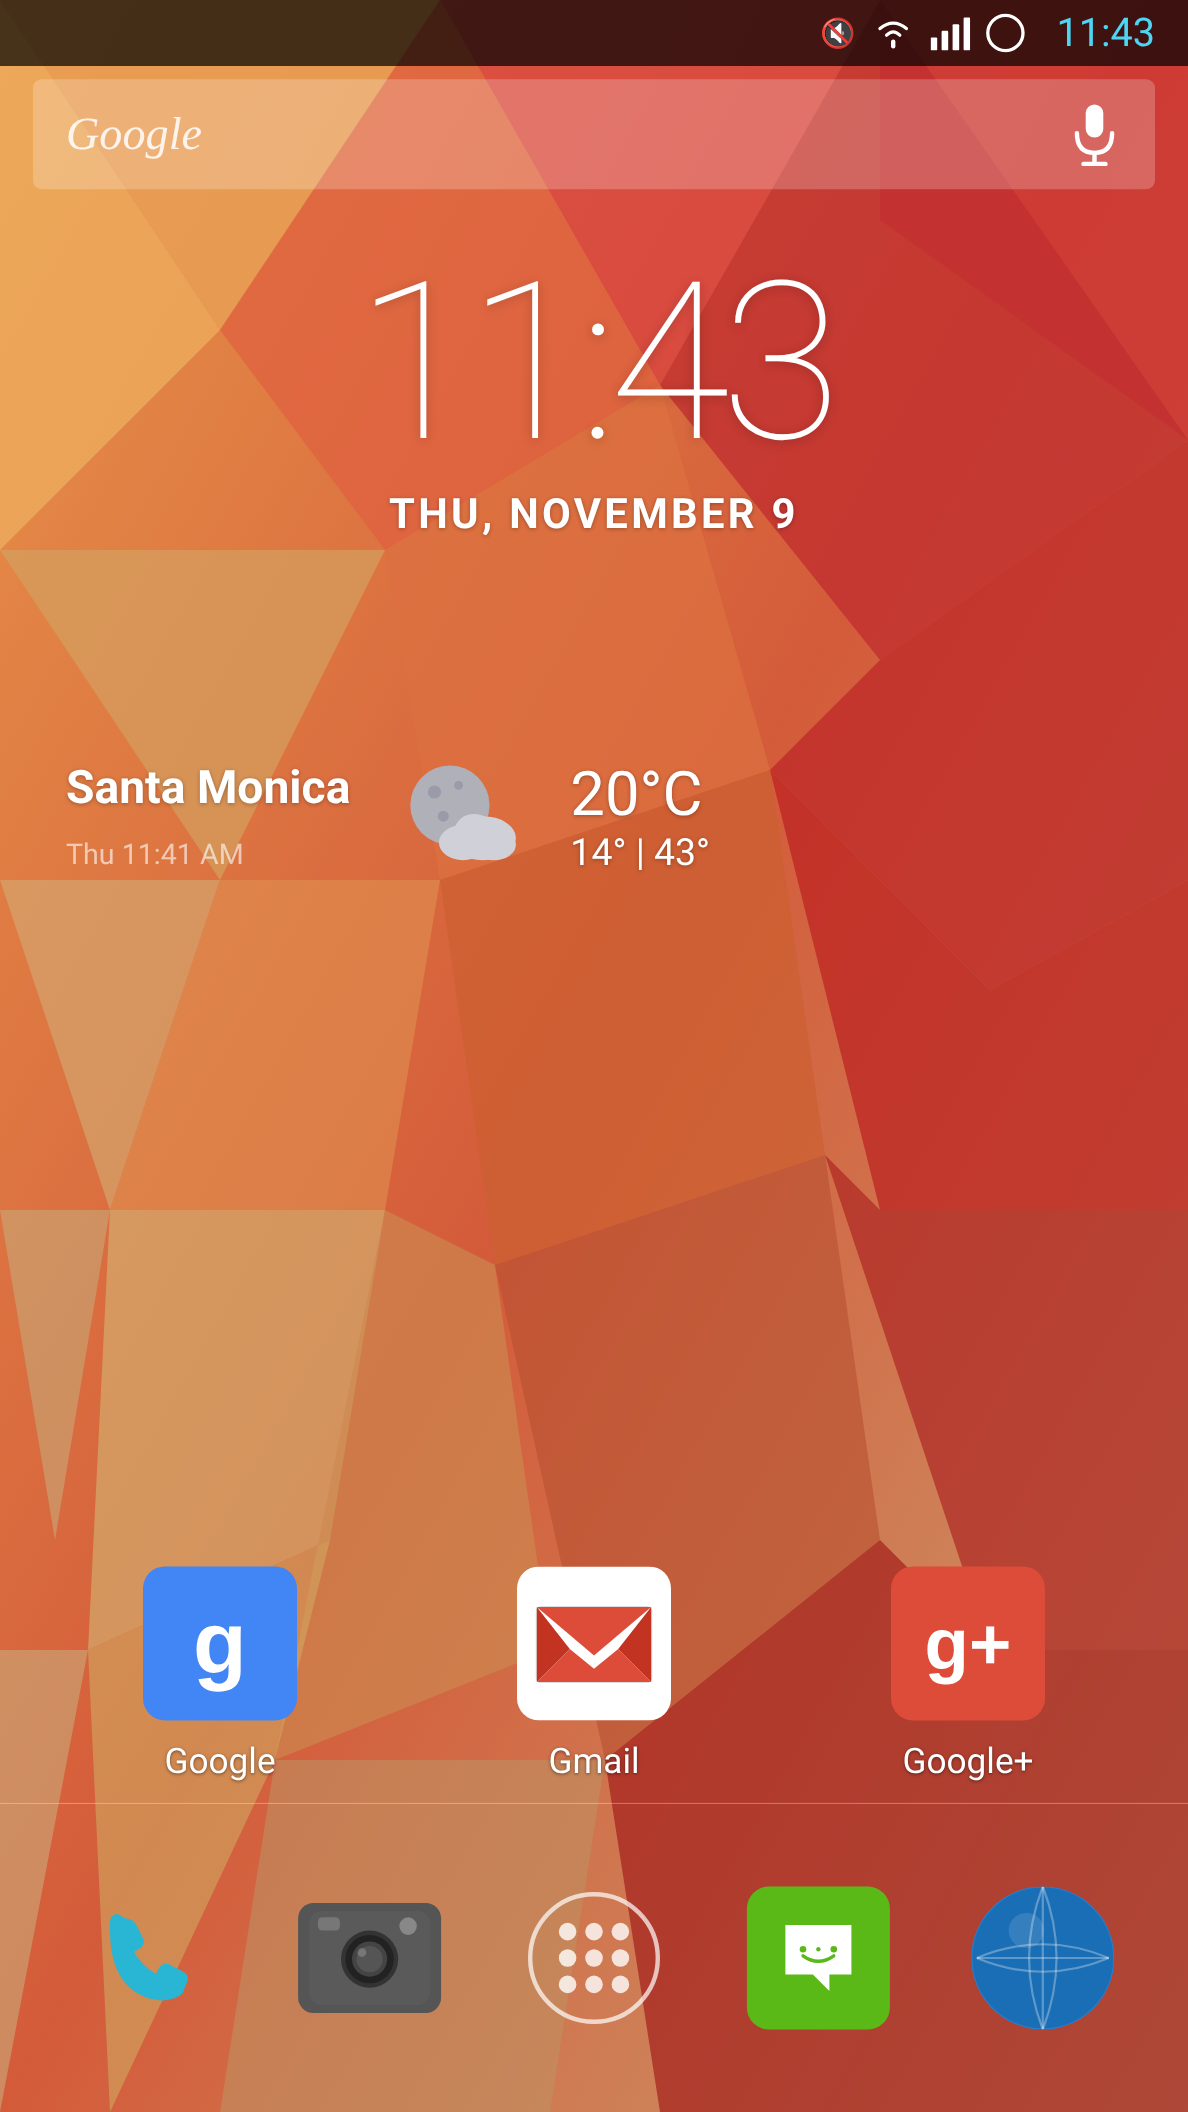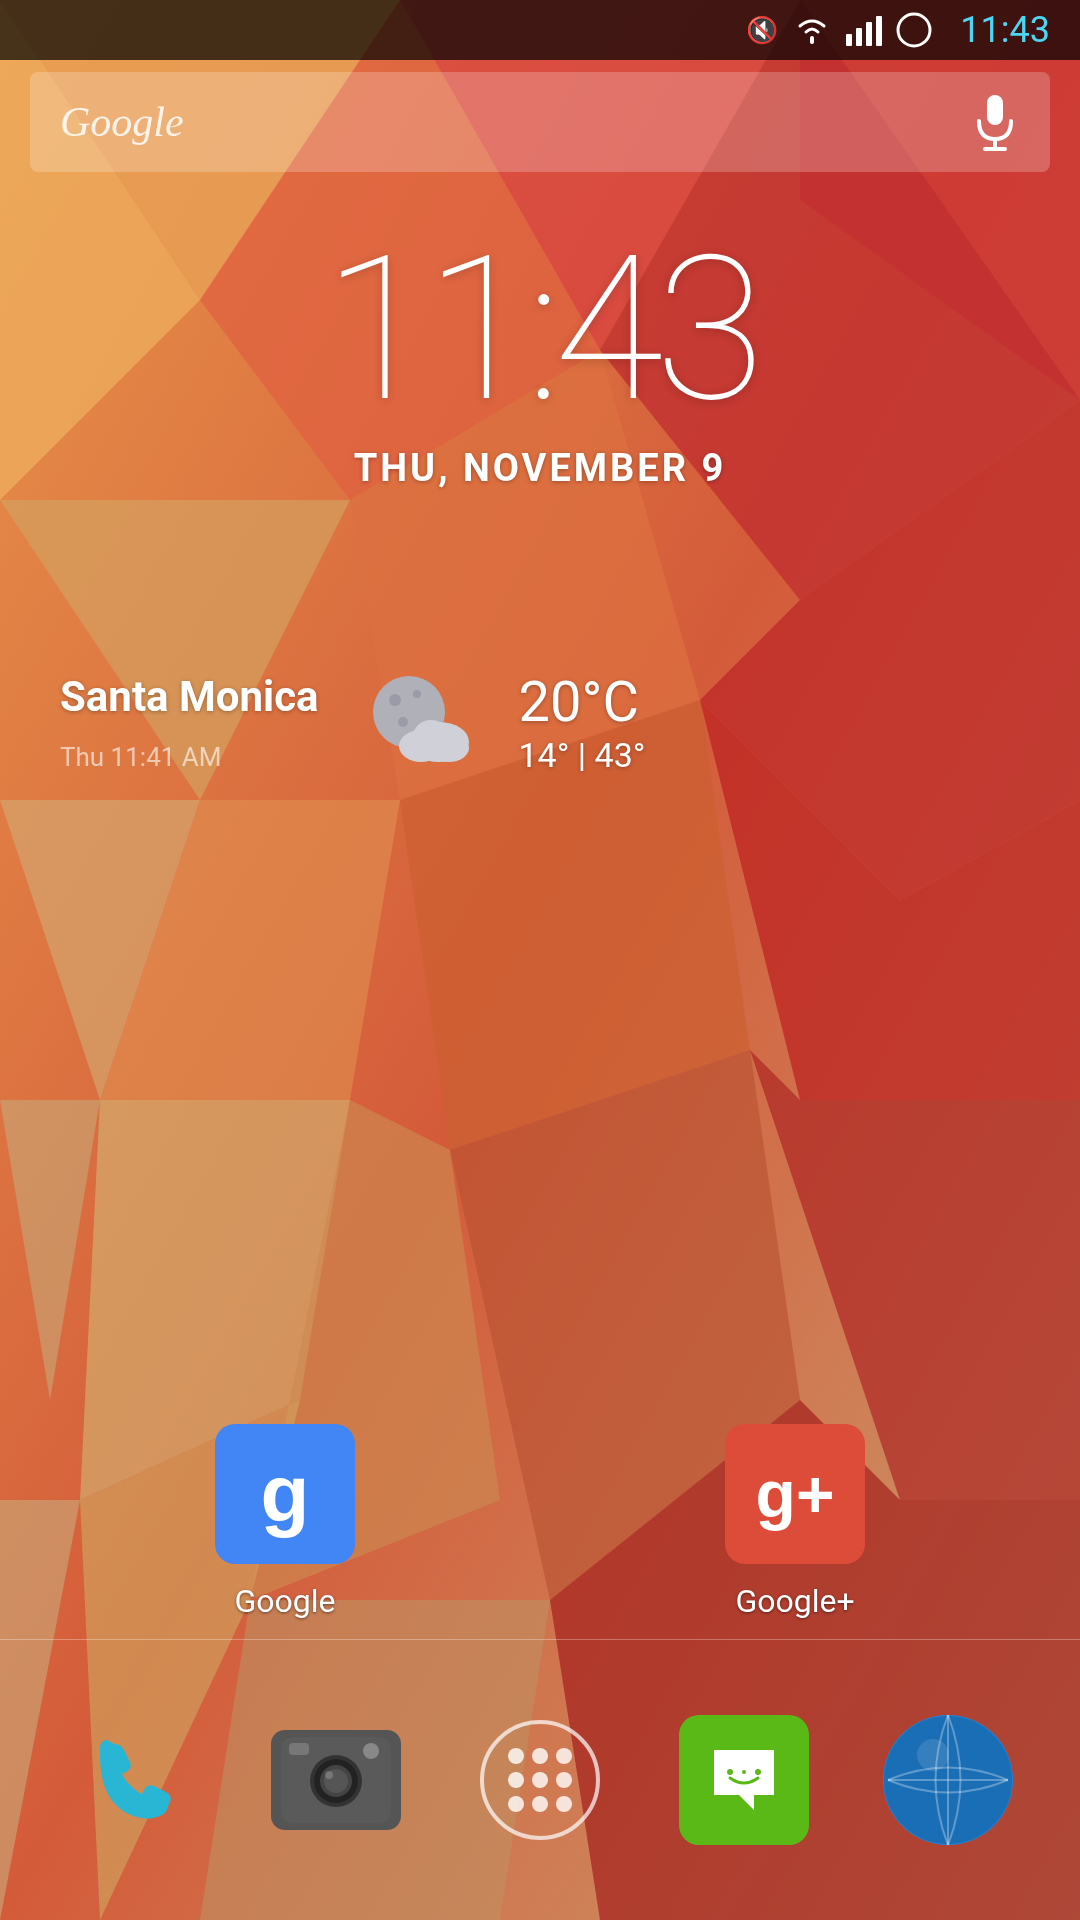--- a/index.html
+++ b/index.html
@@ -110,21 +110,21 @@
       font-weight: 700;
       color: #fff;
       letter-spacing: 3px;
       margin-top: 16px;
       text-shadow: 0 1px 4px rgba(0,0,0,0.3);
     }
 
     
     #weather-widget {
       position: absolute;
-      top: 660px;
+      top: 680px;
       left: 60px;
       right: 60px;
       display: flex;
       align-items: center;
       z-index: 10;
     }
 
     .weather-left {
       display: flex;
       flex-direction: column;
@@ -458,20 +458,41 @@
 
 <div id="app-row">
 
   <div class="app-item">
     <div class="app-icon google-icon">
       <span class="google-g">g</span>
     </div>
     <span class="app-label">Google</span>
   </div>
 
+  <div class="app-item">
+    <div class="app-icon" style="background:transparent;">
+      <div class="gmail-icon-wrap">
+        <svg width="120" height="90" viewBox="0 0 120 90">
+
+          <rect width="120" height="90" fill="white"></rect>
+
+          <polygon points="0,0 60,52 120,0" fill="none"></polygon>
+          <path d="M10,8 L60,55 L110,8" stroke="none" fill="none"></path>
+
+          <rect x="8" y="12" width="104" height="68" rx="4" fill="#fff" stroke="#ddd" stroke-width="2"></rect>
+
+          <path d="M8,12 L60,56 L112,12 Z" fill="#dd4b39"></path>
+          <path d="M8,12 L8,80 L38,50 Z" fill="#c23321"></path>
+          <path d="M112,12 L112,80 L82,50 Z" fill="#c23321"></path>
+          <path d="M38,50 L8,80 L112,80 L82,50 L60,68 Z" fill="#dd4b39"></path>
+        </svg>
+      </div>
+    </div>
+    <span class="app-label">Gmail</span>
+  </div>
 
 
   <div class="app-item">
     <div class="app-icon googleplus-icon">
       <span class="gplus-text">g+</span>
     </div>
     <span class="app-label">Google+</span>
   </div>
 </div>
 

